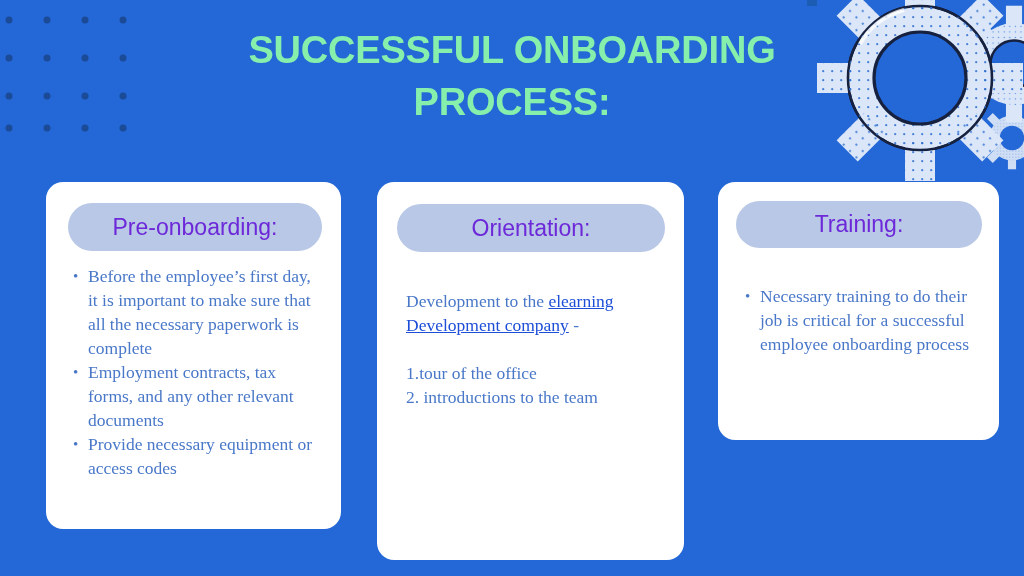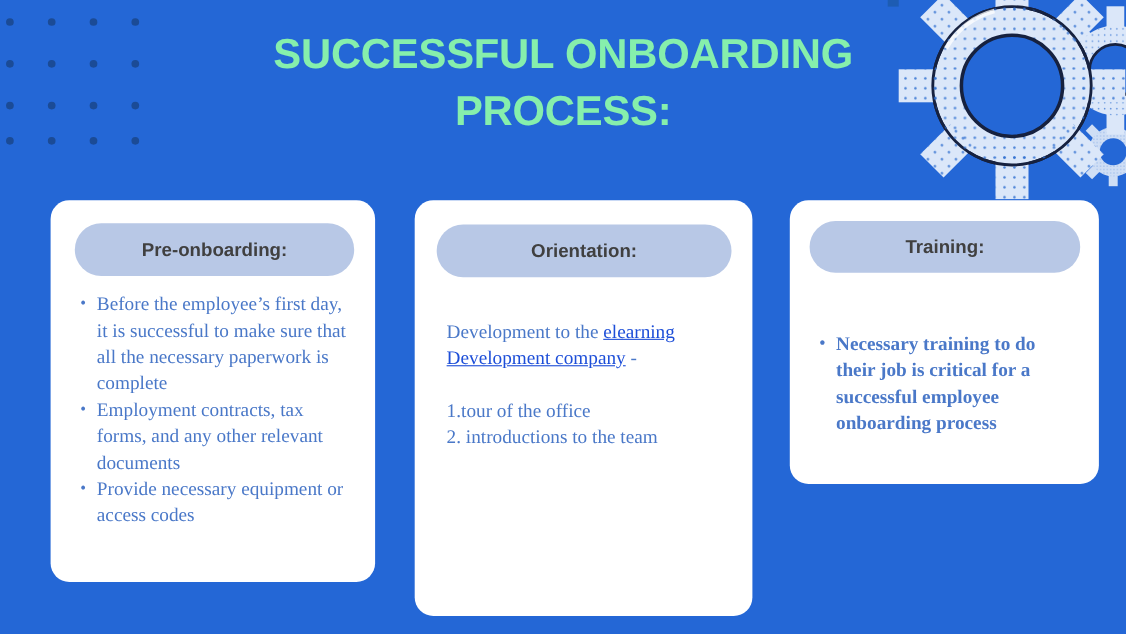--- a/index.html
+++ b/index.html
@@ -82,42 +82,42 @@
   .card-2 { left: 377px; top: 182px; width: 307px; height: 378px; }
   .card-3 { left: 718px; top: 182px; width: 281px; height: 258px; }
 
   .pill {
     position: absolute;
     background: #b8c8e6;
     border-radius: 999px;
     display: flex;
     align-items: center;
     justify-content: center;
-    color: #404040;
-    font-size: 17px;
-    font-weight: bold;
+    color: #6d28d9;
+    font-size: 23px;
+    font-weight: normal;
     line-height: 1;
     white-space: nowrap;
   }
 
   .card-1 .pill { left: 22px; top: 21px; width: 254px; height: 48px; }
   .card-2 .pill { left: 20px; top: 22px; width: 268px; height: 48px; }
   .card-3 .pill { left: 18px; top: 19px; width: 246px; height: 47px; }
 
   .body-text {
     position: absolute;
     color: #4a78c8;
     font-family: "Liberation Serif", serif;
     font-size: 17.5px;
     line-height: 24px;
   }
 
   .card-1 .body-text { left: 26px; top: 82px; width: 250px; }
   .card-2 .body-text { left: 29px; top: 107px; width: 258px; }
-  .card-3 .body-text { left: 26px; top: 118px; width: 234px; font-weight: bold; }
+  .card-3 .body-text { left: 26px; top: 102px; width: 234px; }
 
   ul.bullets {
     list-style: none;
   }
 
   ul.bullets > li {
     position: relative;
     padding-left: 16px;
     margin-bottom: 0;
   }
@@ -274,21 +274,21 @@
   </div>
 
   <h1 class="title">SUCCESSFUL ONBOARDING PROCESS:</h1>
 
   <div class="cards">
 
     <div class="card card-1">
       <div class="pill">Pre-onboarding:</div>
       <div class="body-text">
         <ul class="bullets">
-          <li>Before the employee’s first day, it is successful to make sure that all the necessary paperwork is complete</li>
+          <li>Before the employee’s first day, it is important to make sure that all the necessary paperwork is complete</li>
           <li>Employment contracts, tax forms, and any other relevant documents</li>
           <li>Provide necessary equipment or access codes</li>
         </ul>
       </div>
     </div>
 
     <div class="card card-2">
       <div class="pill">Orientation:</div>
       <div class="body-text">
         <p class="para"><span>Development to the </span><a class="inline-link" href="#">elearning Development company</a><span> -</span></p>

